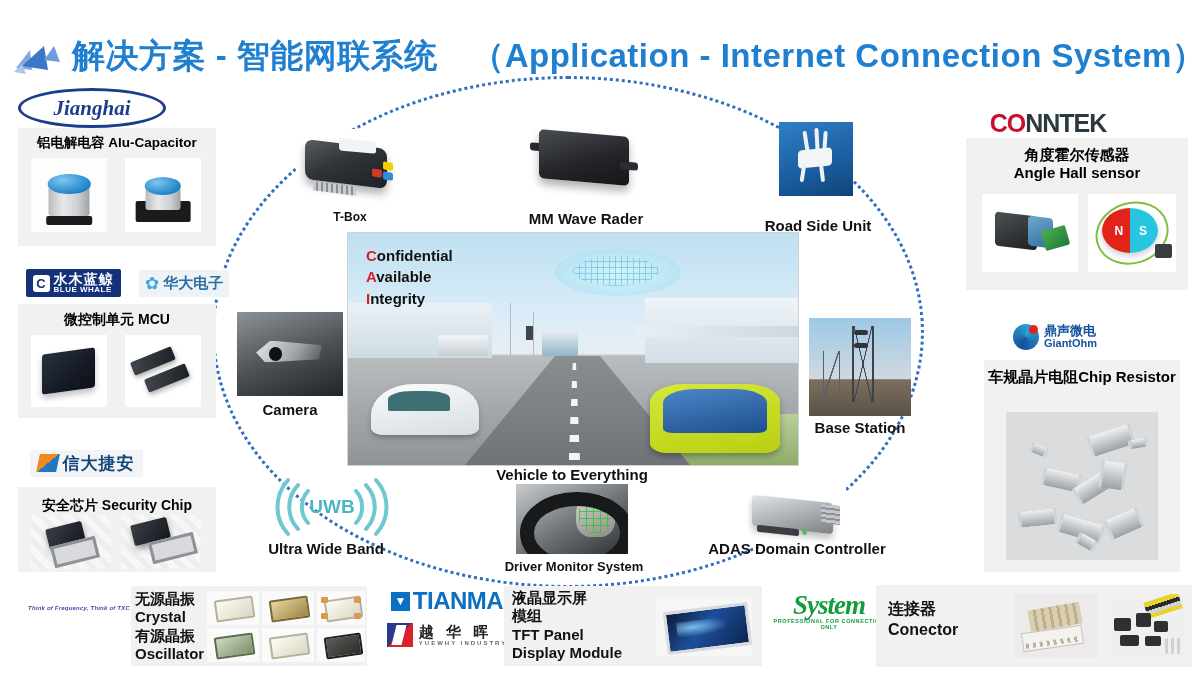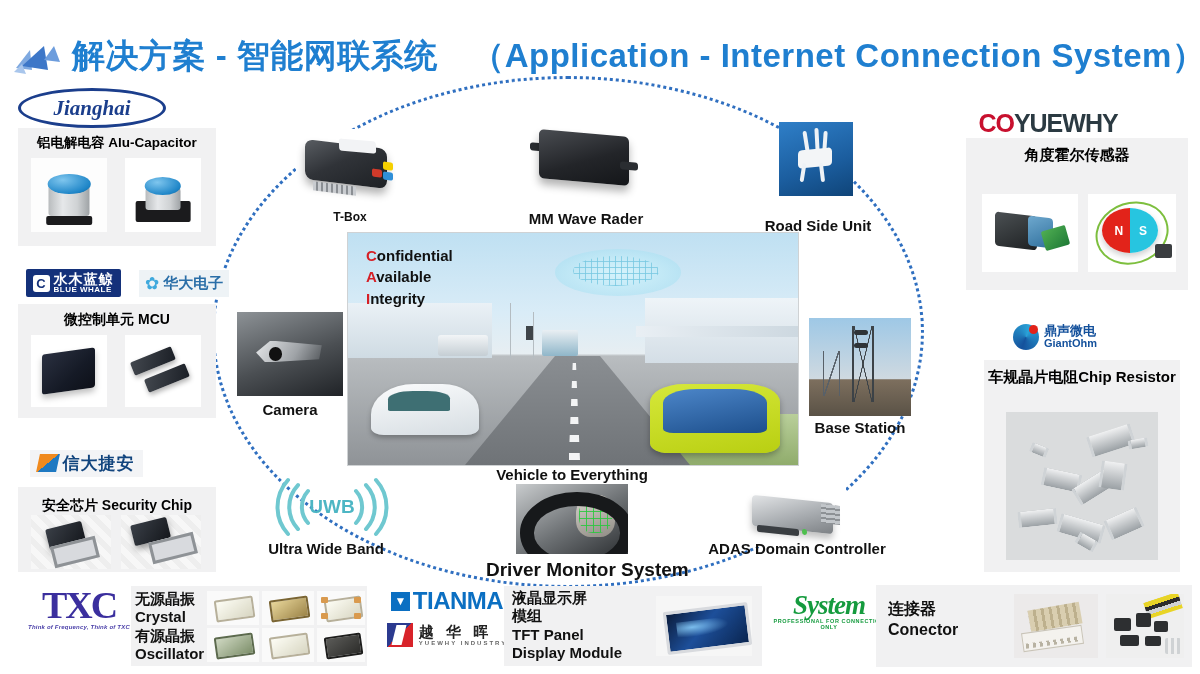--- a/index.html
+++ b/index.html
@@ -387,25 +387,26 @@
     <div class="secchip">
         <div class="sq" style="left:14%;top:12%"></div>
         <div class="tray" style="left:36%;top:40%"></div>
       </div>
   </div>
 </div>
 
 <div class="logo-box" style="left:978px;top:104px;width:140px;height:30px;background:transparent">
   <div class="lg conntek">
     <span>CO</span>
-      <span class="dk">YUEWHY</span>
+      <span class="dk">NNTEK</span>
   </div>
 </div>
 <div class="panel" style="left:966px;top:138px;width:222px;height:152px">
   <div class="panel-title" style="font-size:15px;padding-top:8px">角度霍尔传感器</div>
+  <div class="panel-title" style="font-size:15px">Angle Hall sensor</div>
   <div class="imgbox" style="left:16px;top:56px;width:96px;height:78px">
     <div class="hall1">
         <div class="mot"></div>
         <div class="blu"></div>
         <div class="pcb"></div>
       </div>
   </div>
   <div class="imgbox" style="left:122px;top:56px;width:88px;height:78px">
     <div class="hall2">
         <div class="ring"></div>
@@ -536,35 +537,34 @@
 </div>
 <div class="caption" style="left:252px;top:540px;width:148px;font-size:15px">Ultra Wide Band</div>
 
 <div class="imgbox" style="left:516px;top:484px;width:112px;height:70px">
   <div class="dmsimg">
       <div class="face"></div>
       <div class="mesh"></div>
       <div class="wheel"></div>
     </div>
 </div>
-<div class="caption" style="left:486px;top:559px;width:176px;font-size:19px">Driver Monitor System</div>
+<div class="caption" style="left:486px;top:559px;width:176px;font-size:13px">Driver Monitor System</div>
 
 <div class="imgbox" style="left:742px;top:485px;width:104px;height:62px;background:transparent">
   <div class="adasimg">
       <div class="bx"></div>
       <div class="fin"></div>
       <div class="ports"></div>
       <div class="led"></div>
     </div>
 </div>
 <div class="caption" style="left:700px;top:540px;width:194px;font-size:15px">ADAS Domain Controller</div>
 
 <div class="logo-box" style="left:24px;top:588px;width:110px;height:40px;background:transparent">
   <div class="lg txc" style="display:block">
-    <div class="txc-m">TXC</div>
     <div class="txc-s">Think of Frequency, Think of TXC</div>
   </div>
 </div>
 <div class="panel" style="left:131px;top:586px;width:236px;height:80px">
   <div style="position:absolute;left:4px;top:4px;width:72px;font-size:15px;font-weight:bold;line-height:1.22;color:#111">
     <div>无源晶振</div>
     <div>Crystal</div>
     <div>有源晶振</div>
     <div>Oscillator</div>
   </div>

